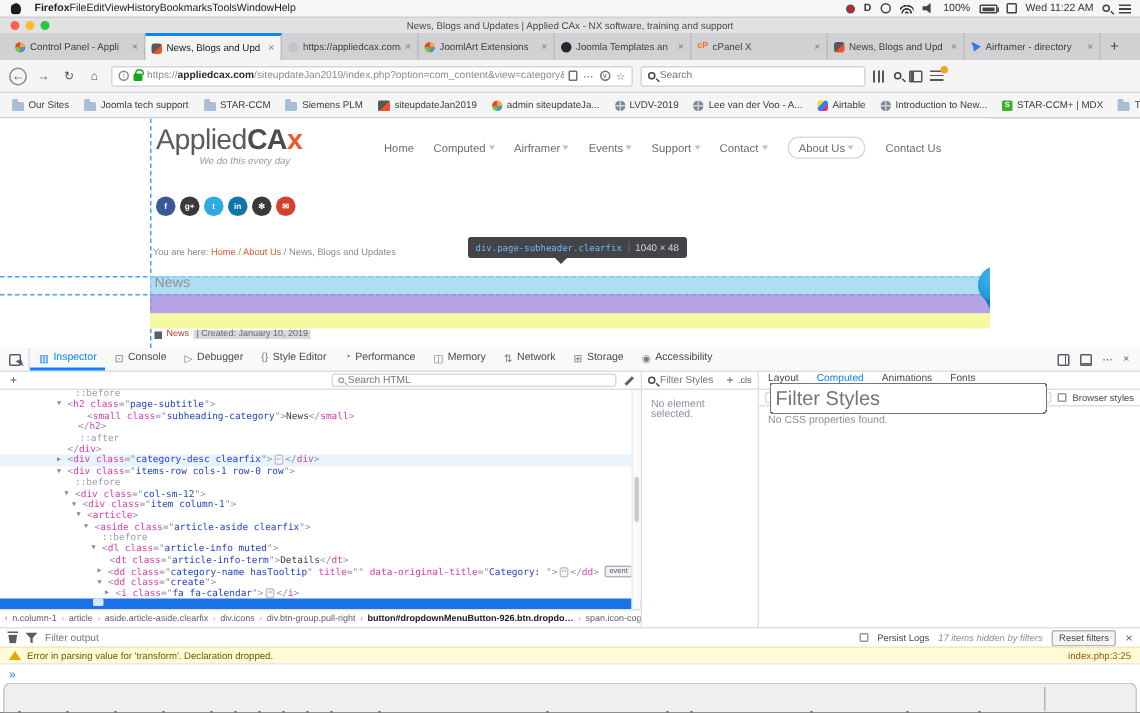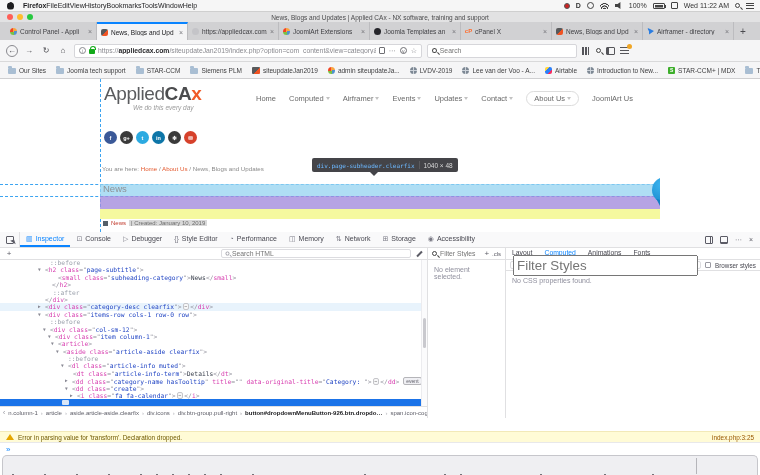--- a/index.html
+++ b/index.html
@@ -398,36 +398,36 @@
         <span>Airframer</span>
         <span class="caret"></span>
       </span>
 
       <span class="navitem">
         <span>Events</span>
         <span class="caret"></span>
       </span>
 
       <span class="navitem">
-        <span>Updates</span>
+        <span>Support</span>
         <span class="caret"></span>
       </span>
 
       <span class="navitem">
         <span>Contact</span>
         <span class="caret"></span>
       </span>
 
       <span class="navitem pill">
         <span>About Us</span>
         <span class="caret"></span>
       </span>
 
       <span class="navitem">
-        <span>JoomlArt Us</span>
+        <span>Contact Us</span>
 
       </span>
     </div>
 
     <div class="social">
       <span class="soc" style="background: rgb(59, 89, 152);">f</span>
 
       <span class="soc" style="background: rgb(58, 58, 58);">g+</span>
 
       <span class="soc" style="background: rgb(44, 170, 225);">t</span>
@@ -608,20 +608,34 @@
           <span class="fwrap">
               <input placeholder="Filter Styles" style="">
             </span>
           <span class="cbx"></span>
           <span class="bs-label">Browser styles</span>
         </div>
         <div class="pane-empty">No CSS properties found.</div>
       </div>
     </div>
 
+    <div class="console-filter">
+      <span class="trash"></span>
+      <span class="funnel"></span>
+      <span class="ftr">
+          <input placeholder="Filter output" style="">
+        </span>
+      <span class="cf-right">
+        <span class="cbx"></span>
+        <span>Persist Logs</span>
+        <span class="hidden-note">17 items hidden by filters</span>
+        <span class="reset-btn">Reset filters</span>
+        <span class="cf-close">×</span>
+      </span>
+    </div>
     <div class="console-warning">
       <span class="warn-tri"></span>
       <span>Error in parsing value for 'transform'.  Declaration dropped.</span>
       <span class="warn-loc">index.php:3:25</span>
     </div>
     <div class="console-prompt">
       <span>»</span>
     </div>
   </div>
 

